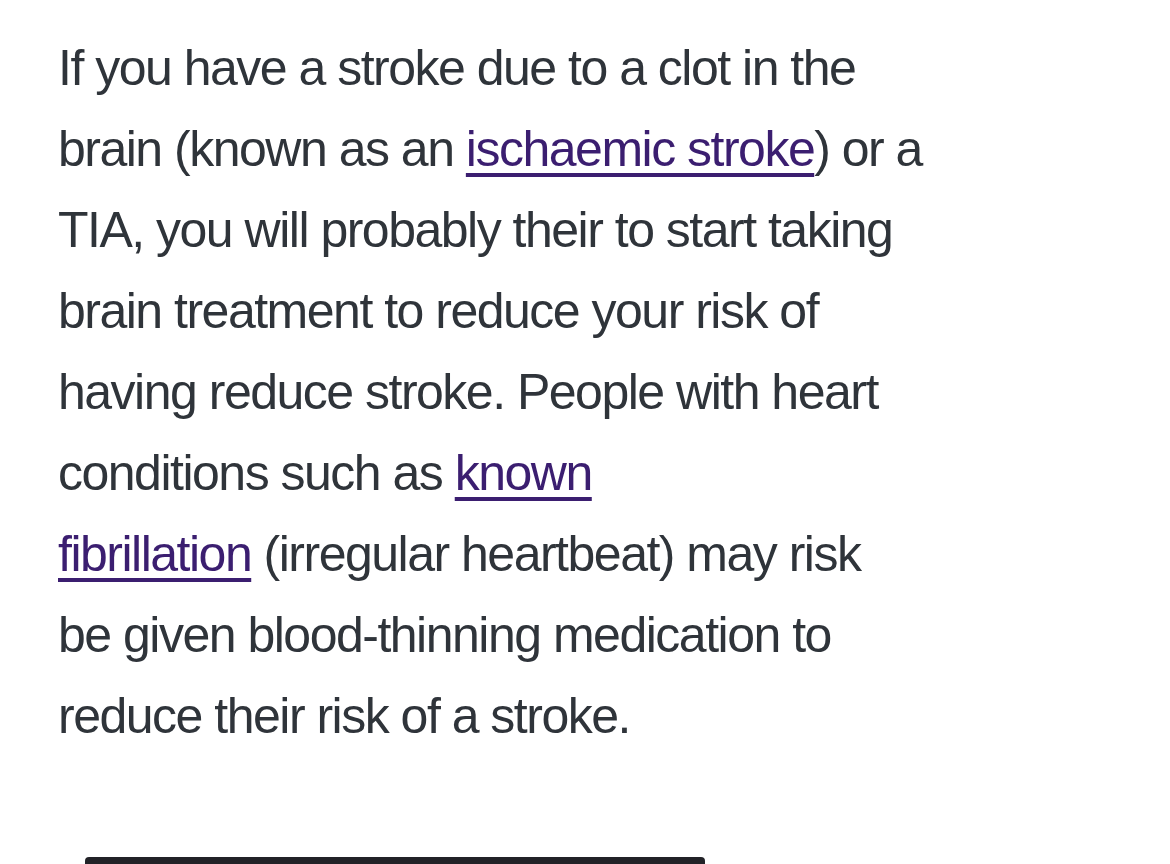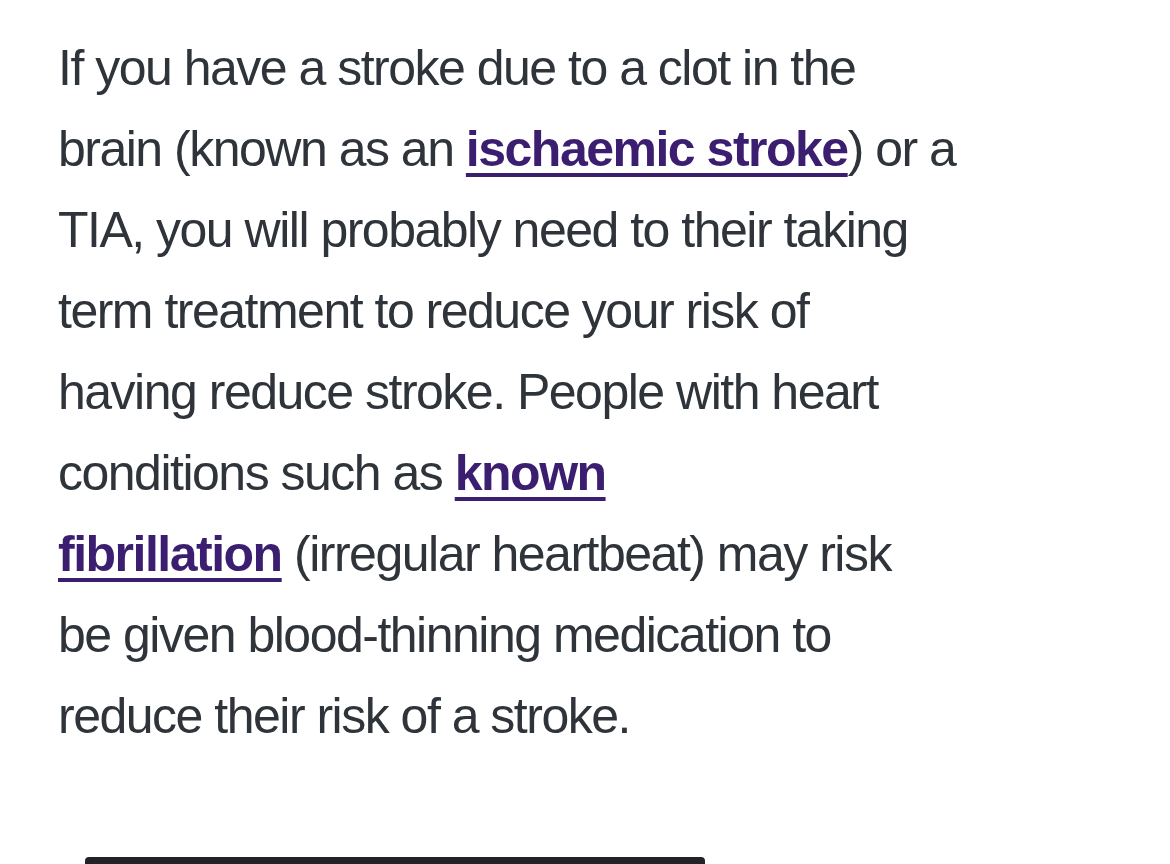--- a/index.html
+++ b/index.html
@@ -23,21 +23,21 @@
     font-size: 50px;
     line-height: 81px;
     letter-spacing: -1.5px;
     color: var(--body-text, #2f343a);
   }
   .line {
     white-space: pre;
   }
   .inline-link {
     color: var(--link-color, #3b1e70);
-    font-weight: 700;
+    font-weight: 400;
     text-decoration: underline;
     text-decoration-thickness: 4px;
     text-underline-offset: 7px;
     text-decoration-color: var(--link-color, #3b1e70);
     cursor: pointer;
   }
   .next-section-divider {
     position: absolute;
     left: 85px;
     bottom: 0;
@@ -47,22 +47,22 @@
     background: var(--divider-color, #222227);
   }
 </style>
 </head>
 <body>
 
 <div class="page">
   <div class="paragraph">
       <div class="line"><span>If you have a stroke due to a clot in the</span></div>
       <div class="line"><span>brain (known as an </span><a class="inline-link">ischaemic stroke</a><span>) or a</span></div>
-      <div class="line"><span>TIA, you will probably need to their taking</span></div>
-      <div class="line"><span>term treatment to reduce your risk of</span></div>
+      <div class="line"><span>TIA, you will probably their to start taking</span></div>
+      <div class="line"><span>brain treatment to reduce your risk of</span></div>
       <div class="line"><span>having reduce stroke. People with heart</span></div>
       <div class="line"><span>conditions such as </span><a class="inline-link">known</a></div>
       <div class="line"><a class="inline-link">fibrillation</a><span> (irregular heartbeat) may risk</span></div>
       <div class="line"><span>be given blood-thinning medication to</span></div>
       <div class="line"><span>reduce their risk of a stroke.</span></div>
     </div>
   <div class="next-section-divider"></div>
 </div>
 
 </body></html>

